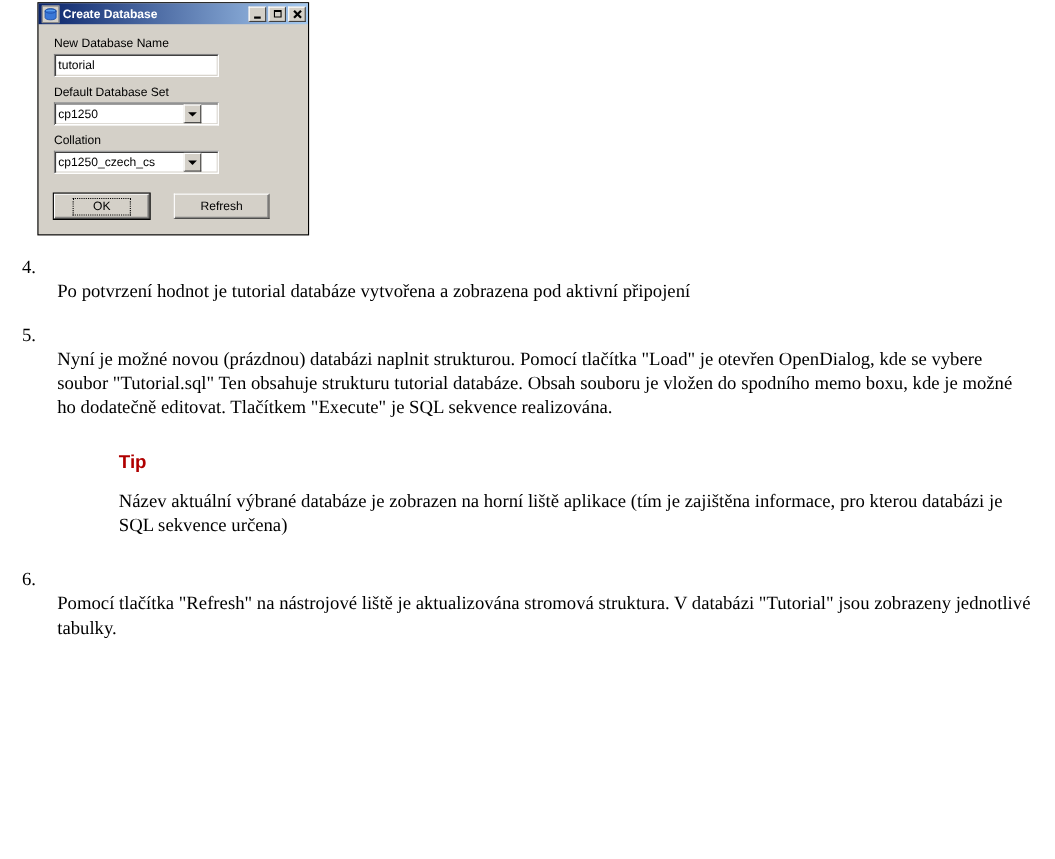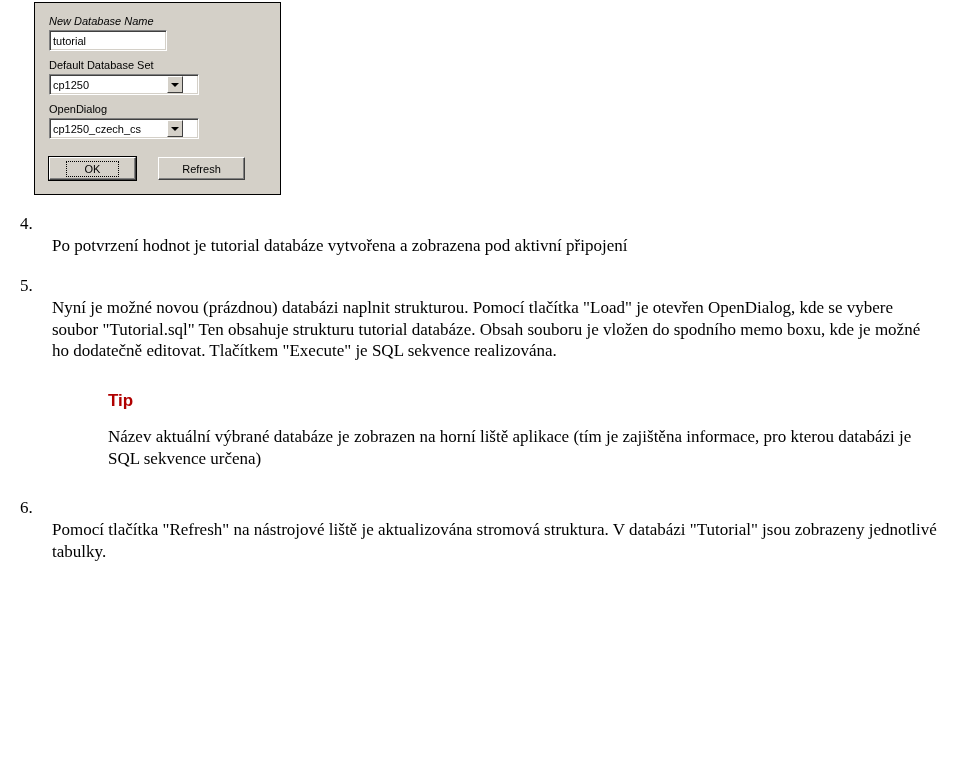--- a/index.html
+++ b/index.html
@@ -90,35 +90,35 @@
     padding: 8px 14px 14px 14px;
     font-family: "MS Sans Serif", Tahoma, sans-serif;
     font-size: 11px;
     color: #000;
   }
 
   .field-label {
     margin-top: 8px;
     margin-bottom: 3px;
   }
-  .field-label.first { margin-top: 4px; font-style: italic; }
+  .field-label.first { margin-top: 4px; }
 
   .textfield, .combofield {
     height: 21px;
     background: #fff;
     border: 1px solid #808080;
     border-right-color: #fff;
     border-bottom-color: #fff;
     box-shadow: inset 1px 1px 0 #404040, inset -1px -1px 0 #d4d0c8;
     box-sizing: border-box;
     display: flex;
     align-items: center;
     padding: 0 3px;
   }
-  .textfield { width: 118px; }
+  .textfield { width: 150px; }
 
   .combofield {
     width: 150px;
     justify-content: space-between;
     padding-right: 15px;
   }
 
   .combo-arrow {
     width: 16px;
     height: 17px;
@@ -204,36 +204,55 @@
   .tip-body {
     line-height: 1.28;
   }
 </style>
 </head>
 <body>
 
 <div class="container">
 
   <div class="dialog">
+    <div class="titlebar">
+      <span class="app-icon">
+        <svg width="12" height="12" viewBox="0 0 12 12">
+          <ellipse cx="6" cy="3" rx="5" ry="2" fill="#5aa0f0" stroke="#1b4fa8" stroke-width="0.8"></ellipse>
+          <path d="M1 3 v6 a5 2 0 0 0 10 0 V3" fill="#3a78d8" stroke="#1b4fa8" stroke-width="0.8"></path>
+          <ellipse cx="6" cy="3" rx="5" ry="2" fill="none" stroke="#1b4fa8" stroke-width="0.8"></ellipse>
+        </svg>
+      </span>
+      <span class="title-text">Create Database</span>
+      <span class="winbtn">
+          <span class="min"></span>
+        </span>
+      <span class="winbtn">
+          <span class="max"></span>
+        </span>
+      <span class="winbtn">
+          <span class="x-line"></span>
+        </span>
+    </div>
 
     <div class="dialog-body">
       <div class="field-label first">New Database Name</div>
       <div class="textfield">
         <span>tutorial</span>
       </div>
 
       <div class="field-label">Default Database Set</div>
       <div class="combofield">
         <span>cp1250</span>
         <span class="combo-arrow">
             <span class="tri"></span>
           </span>
       </div>
 
-      <div class="field-label">OpenDialog</div>
+      <div class="field-label">Collation</div>
       <div class="combofield">
         <span>cp1250_czech_cs</span>
         <span class="combo-arrow">
             <span class="tri"></span>
           </span>
       </div>
 
       <div class="btn-row">
         <div class="win-button default">
           <span class="focus">OK</span>

